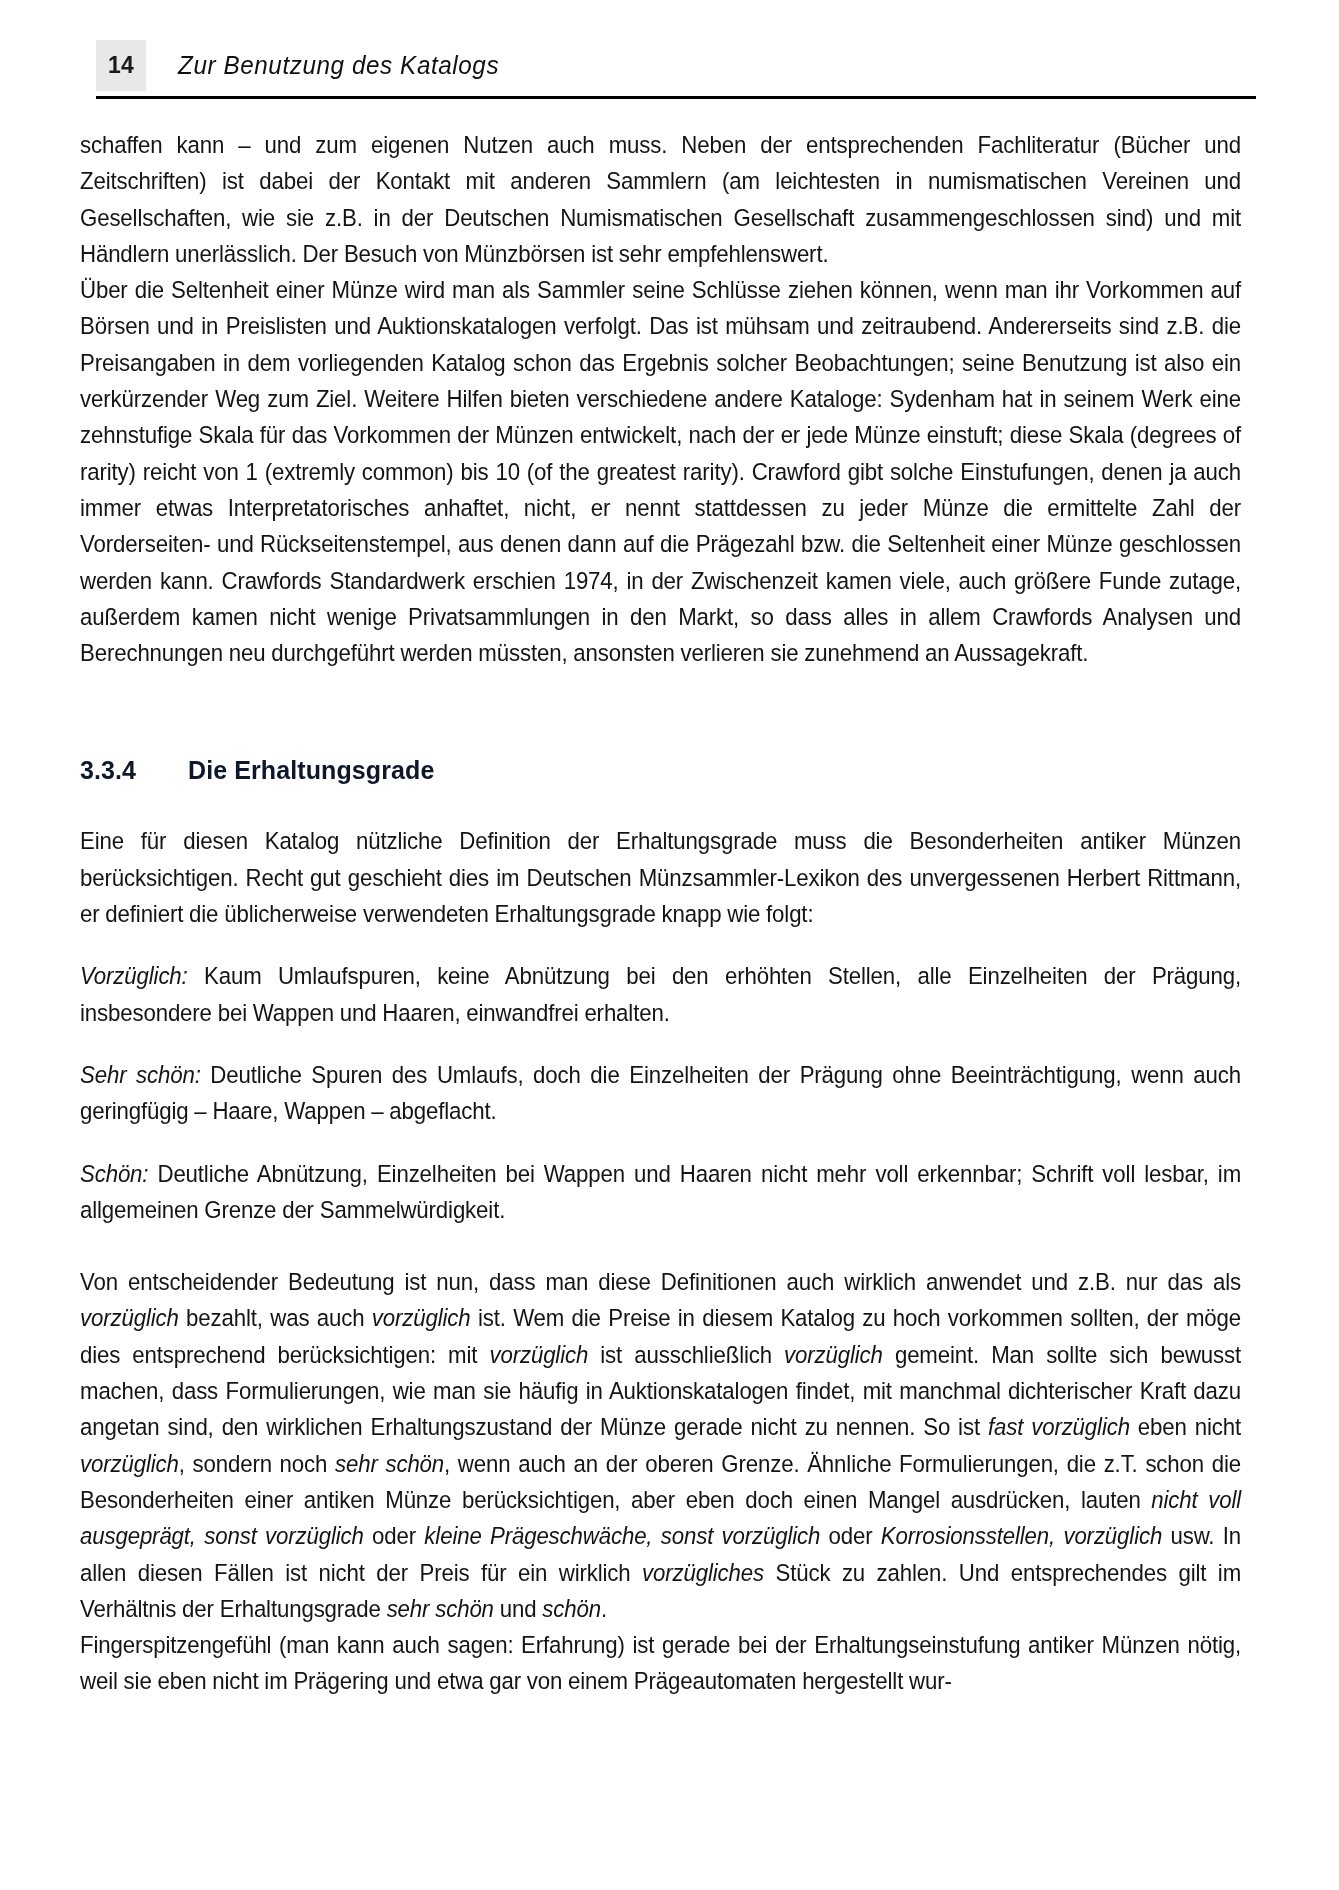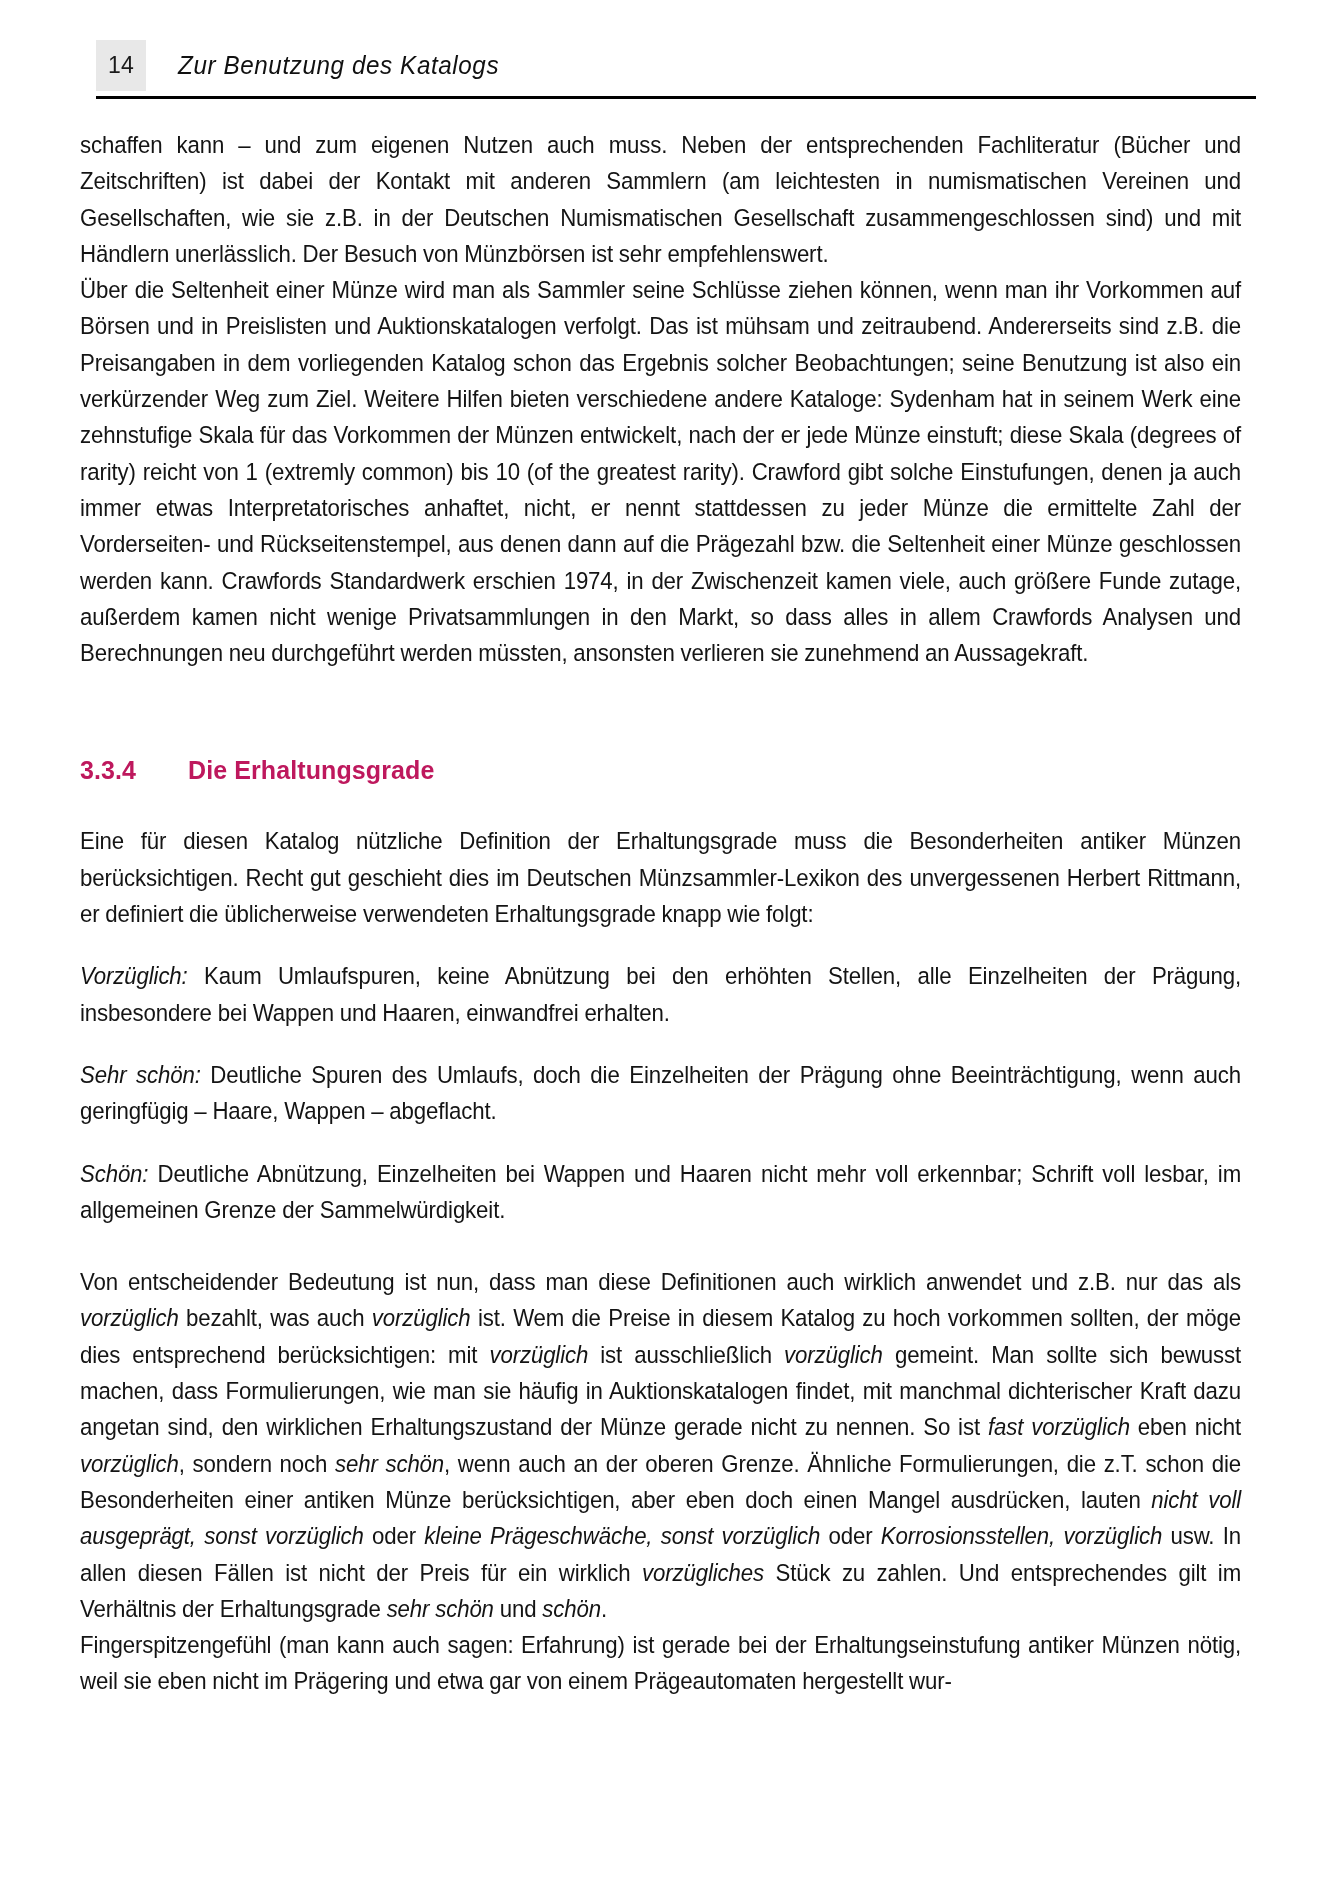--- a/index.html
+++ b/index.html
@@ -43,20 +43,21 @@
     position: absolute;
     left: 0;
     top: 0;
     width: 50px;
     height: 51px;
     line-height: 51px;
     text-align: center;
     font-size: 23px;
     letter-spacing: 0.2px;
     color: #1a1a1a;
+    font-weight: bold;
   }
   .running-title {
     position: absolute;
     left: 82px;
     top: 11px;
     font-size: 25px;
     font-style: italic;
     letter-spacing: 0.6px;
     color: #111111;
     white-space: nowrap;
@@ -101,21 +102,21 @@
   .gap-md { height: 36px; }
   .gap-xl { height: 82px; }
 
   
   .section-heading {
     display: block;
     margin: 0;
     font-size: 25px;
     font-weight: bold;
     line-height: 34px;
-    color: #be185d;
+    color: #0f172a;
     letter-spacing: 0.1px;
     white-space: pre;
   }
   .section-heading .num { display: inline-block; width: 108px; }
 </style>
 </head>
 <body>
 
 <div class="page">
 

